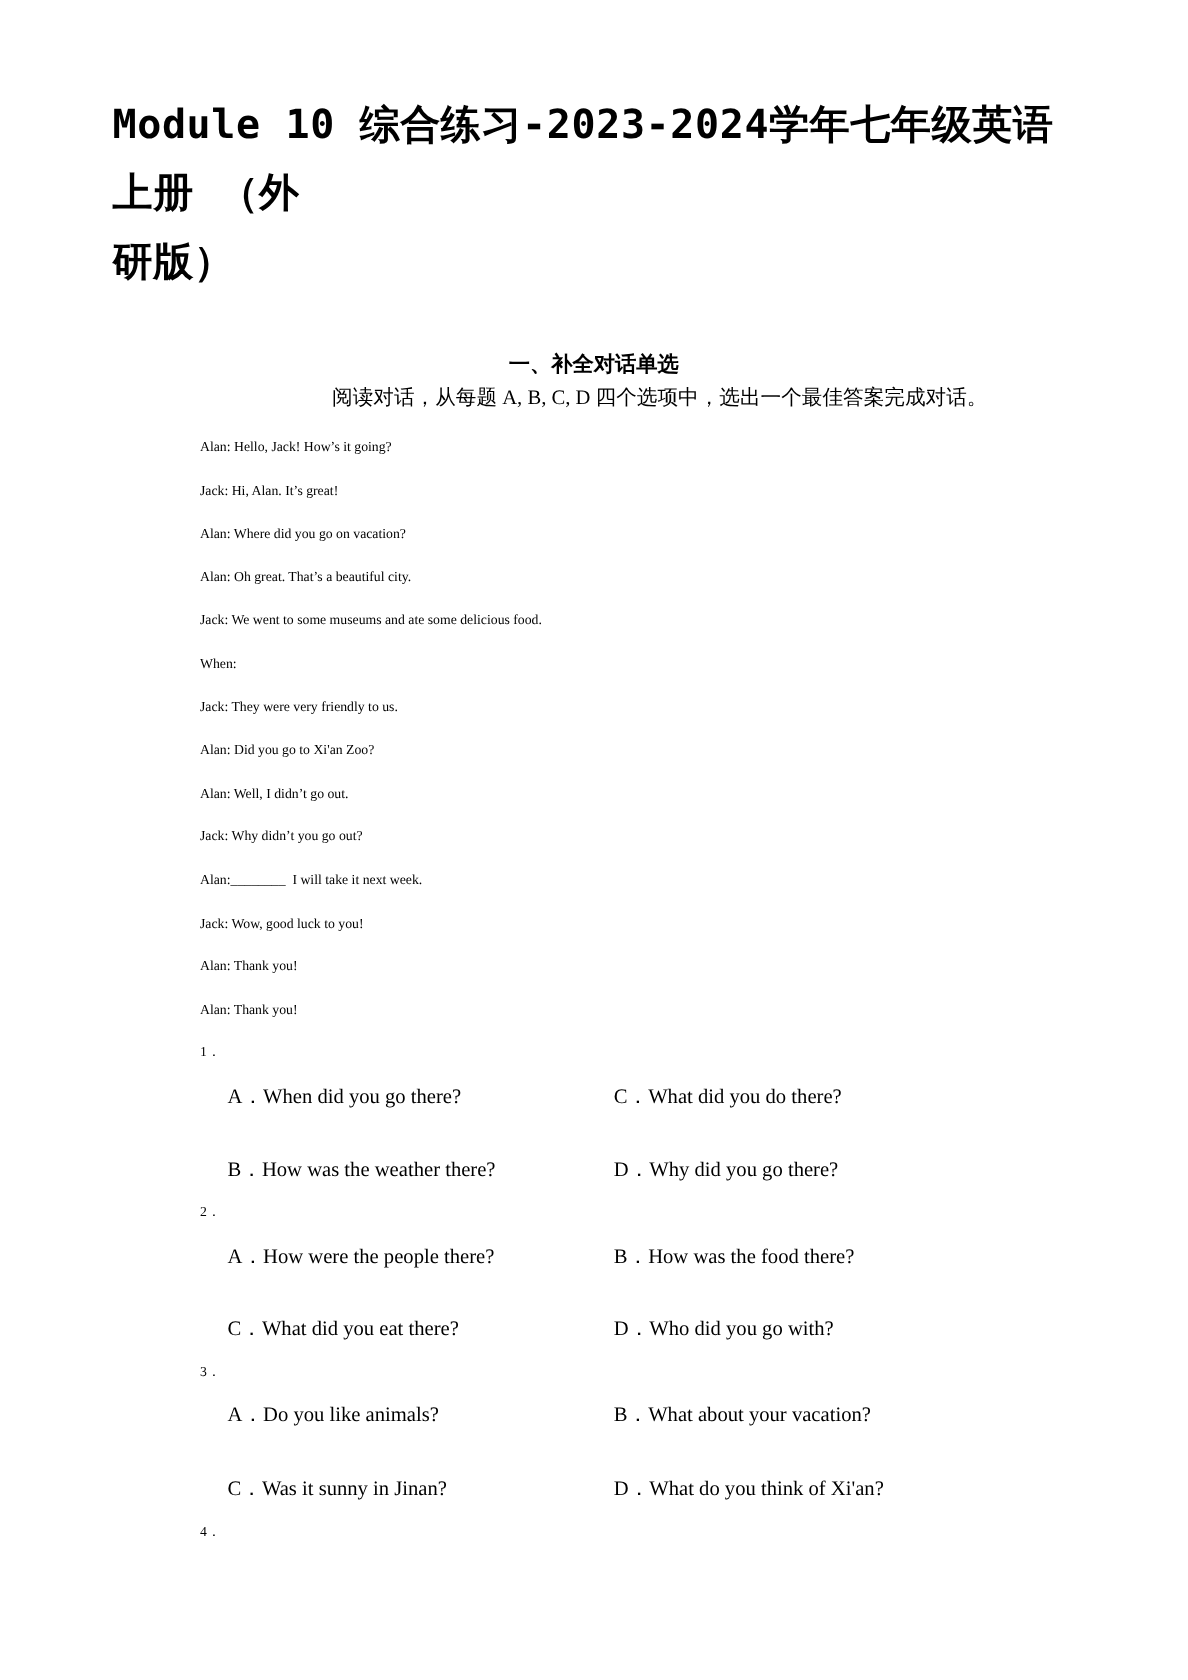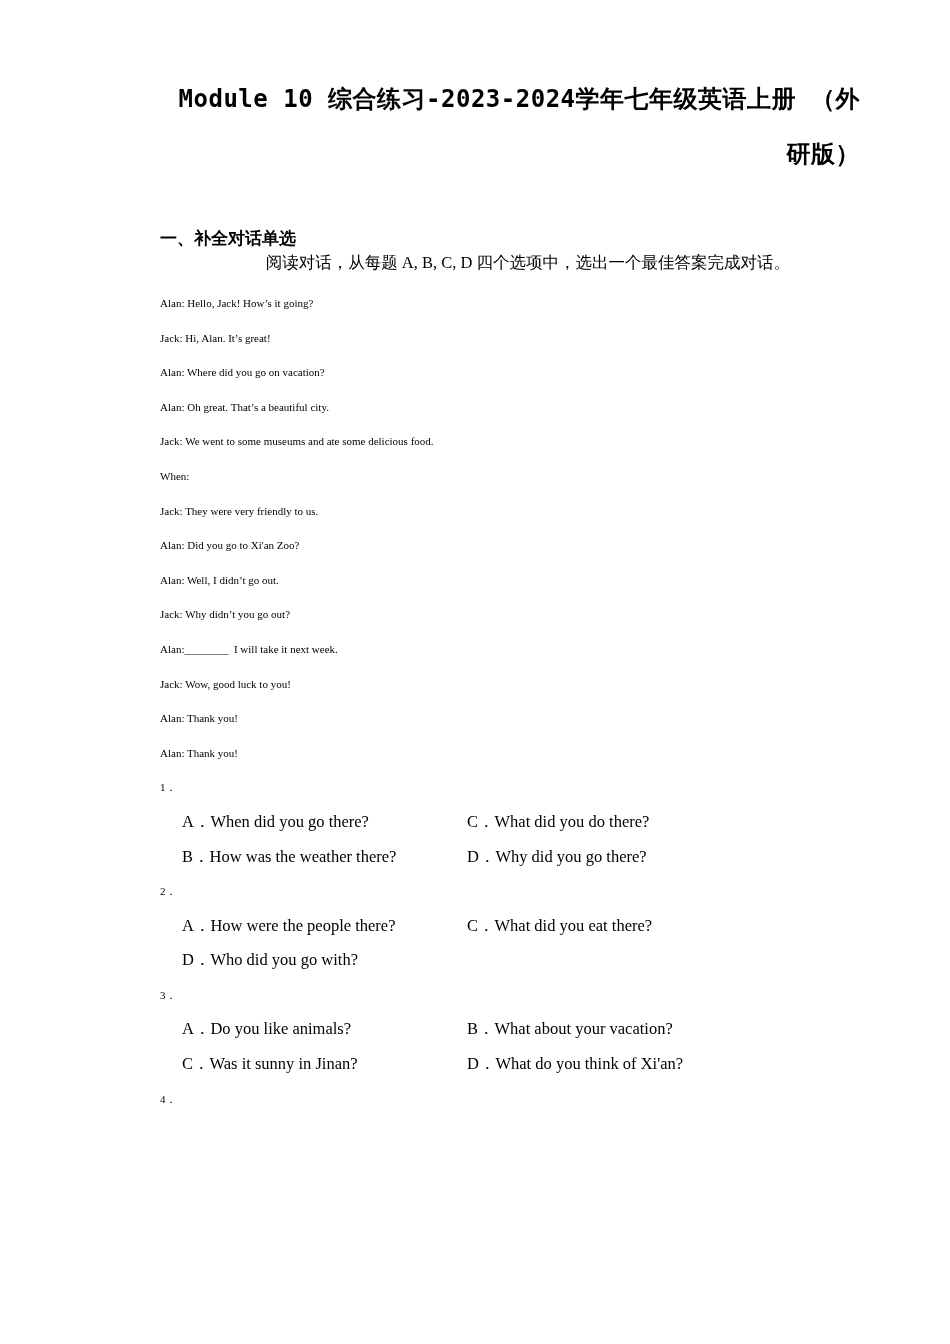--- a/index.html
+++ b/index.html
@@ -8,52 +8,54 @@
     position: relative;
     width: 950px;
     height: 1344px;
     background: #ffffff;
     color: #000000;
     overflow: hidden;
     font-family: "Liberation Serif", "DejaVu Serif", serif;
   }
   .title {
     margin: 72px 90px 0 90px;
-    text-align: right;
+    text-align: left;
     font-family: "DejaVu Sans Mono", "Liberation Mono", monospace;
     font-weight: bold;
-    font-size: 24px;
+    font-size: 32px;
     line-height: 55px;
     letter-spacing: 0.5px;
   }
   .content { margin: 45px 160px 0 160px; }
   .heading {
-    font-family: Liberation Serif, serif;
+    font-family: Liberation Mono, monospace;
     font-weight: bold;
     font-size: 17px;
     line-height: 24px;
     margin: 0;
+    text-align: center;
   }
   .instruction {
     font-size: 16.5px;
     line-height: 24px;
     margin: 0;
     text-align: right;
   }
   .dialogue { margin-top: 11px; }
   .line, .qnum {
     font-size: 11px;
     line-height: 34.6px;
     margin: 0;
     white-space: pre-wrap;
   }
   .options {
     display: grid;
     grid-template-columns: 285px 1fr;
     padding-left: 22px;
+    gap: 24px;
   }
   .option {
     font-size: 16.5px;
     line-height: 34.6px;
     margin: 0;
     white-space: pre-wrap;
   }
 </style>
 </head>
 <body>
@@ -91,20 +93,21 @@
         <p class="option">C．What did you do there?</p>
         <p class="option">B．How was the weather there?</p>
         <p class="option">D．Why did you go there?</p>
       </div>
     </div>
 
     <div class="question">
       <p class="qnum">2．</p>
       <div class="options">
         <p class="option">A．How were the people there?</p>
+        <p class="option">B．How was the food there?</p>
         <p class="option">C．What did you eat there?</p>
         <p class="option">D．Who did you go with?</p>
       </div>
     </div>
 
     <div class="question">
       <p class="qnum">3．</p>
       <div class="options">
         <p class="option">A．Do you like animals?</p>
         <p class="option">B．What about your vacation?</p>

